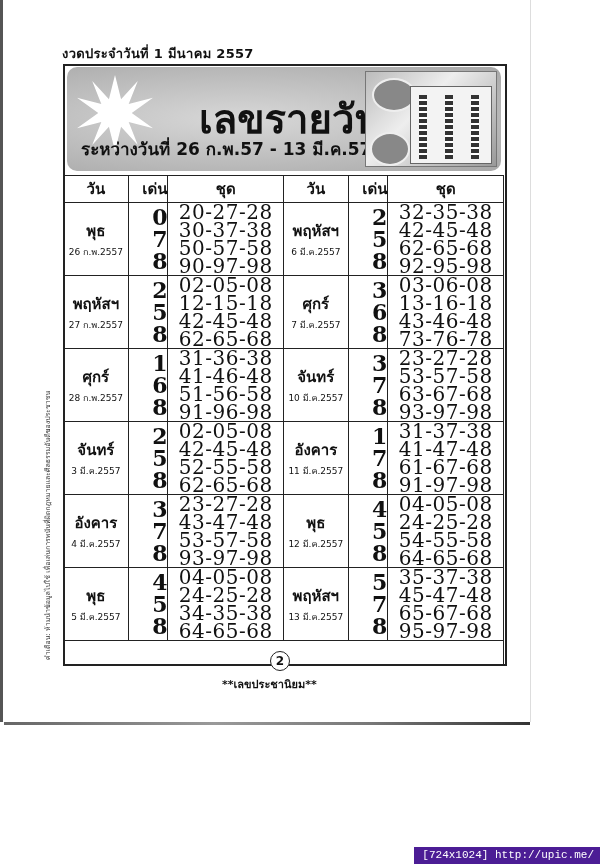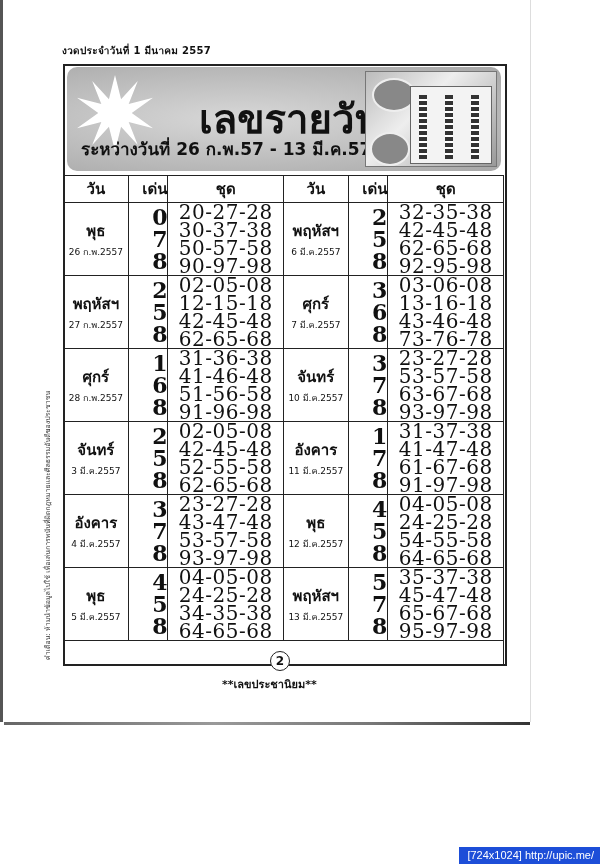--- a/index.html
+++ b/index.html
@@ -2,21 +2,21 @@
 <html><head>
 <meta charset="utf-8">
 <style>
   html, body { margin:0; padding:0; }
   body { width:600px; height:864px; background:#fff; position:relative; overflow:hidden;
          font-family:"DejaVu Sans", sans-serif; color:#111; }
   .left-edge { position:absolute; left:0; top:0; width:3px; height:722px; background:#555; }
   .scan-line { position:absolute; left:4px; top:722px; width:526px; height:3px;
                background:linear-gradient(90deg,#666,#999 40%,#777 70%,#333); }
   .right-edge { position:absolute; left:530px; top:0; width:1px; height:722px; background:#ddd; }
-  .issue { position:absolute; left:62px; top:43px; font-size:10px; font-weight:bold; letter-spacing:0.3px; }
+  .issue { position:absolute; left:62px; top:43px; font-size:13px; font-weight:bold; letter-spacing:0.3px; }
   .frame { position:absolute; left:63px; top:64px; width:440px; height:598px; border:2px solid #222; }
   .banner { position:absolute; left:67px; top:67px; width:434px; height:104px;
             background:radial-gradient(ellipse at 40% 50%, #d8d8d8, #a8a8a8); border-radius:10px; }
   .burst { position:absolute; left:10px; top:8px; width:76px; height:76px;
            clip-path:polygon(50% 0%,58% 32%,80% 8%,68% 38%,100% 30%,72% 50%,100% 70%,68% 62%,80% 92%,58% 68%,50% 100%,42% 68%,20% 92%,32% 62%,0% 70%,28% 50%,0% 30%,32% 38%,20% 8%,42% 32%);
            background:#fff; }
   .brand { position:absolute; left:20px; top:12px; font-size:40px; font-weight:bold; font-style:italic; color:#111; }
   .title { position:absolute; left:132px; top:20px; font-size:40px; font-weight:bold; color:#111; }
   .subtitle { position:absolute; left:14px; top:68px; font-size:17px; font-weight:bold; color:#111; }
   .photo { position:absolute; left:298px; top:4px; width:130px; height:94px; border:1px solid #777;
@@ -35,22 +35,22 @@
   .date { font-size:9px; display:block; margin-top:2px; }
   .tops span { display:block; font-size:22px; font-weight:bold; line-height:22px; font-family:"DejaVu Serif", serif; }
   .sets span { display:block; font-size:20px; font-weight:normal; line-height:18px; letter-spacing:0.5px; font-family:"DejaVu Serif", serif; }
   tr.datarow { height:73px; }
   .blank-row td { height:24px; border-left:none; border-right:none; }
   .page-num { position:absolute; left:270px; top:651px; width:18px; height:18px; border:1.5px solid #222; border-radius:50%;
               background:#fff; font-size:12px; font-weight:bold; text-align:center; line-height:18px; }
   .slogan { position:absolute; left:222px; top:675px; font-size:11px; font-weight:bold; }
   .sidenote { position:absolute; left:42px; top:660px; transform-origin:0 0; transform:rotate(-90deg);
               font-size:7px; color:#333; white-space:nowrap; width:320px; }
-  .watermark { position:absolute; right:0; bottom:0; background:#1d4ed8; color:#fff; font-size:11px; padding:2px 6px 3px 8px;
-               font-family:Liberation Sans, sans-serif; }
+  .watermark { position:absolute; right:0; bottom:0; background:#4c1d95; color:#fff; font-size:11px; padding:2px 6px 3px 8px;
+               font-family:Liberation Mono, monospace; }
 </style>
 </head>
 <body>
 
 <div class="left-edge"></div>
 <div class="right-edge"></div>
 <div class="scan-line"></div>
 
 <div class="issue">งวดประจำวันที่ 1 มีนาคม 2557</div>
 

